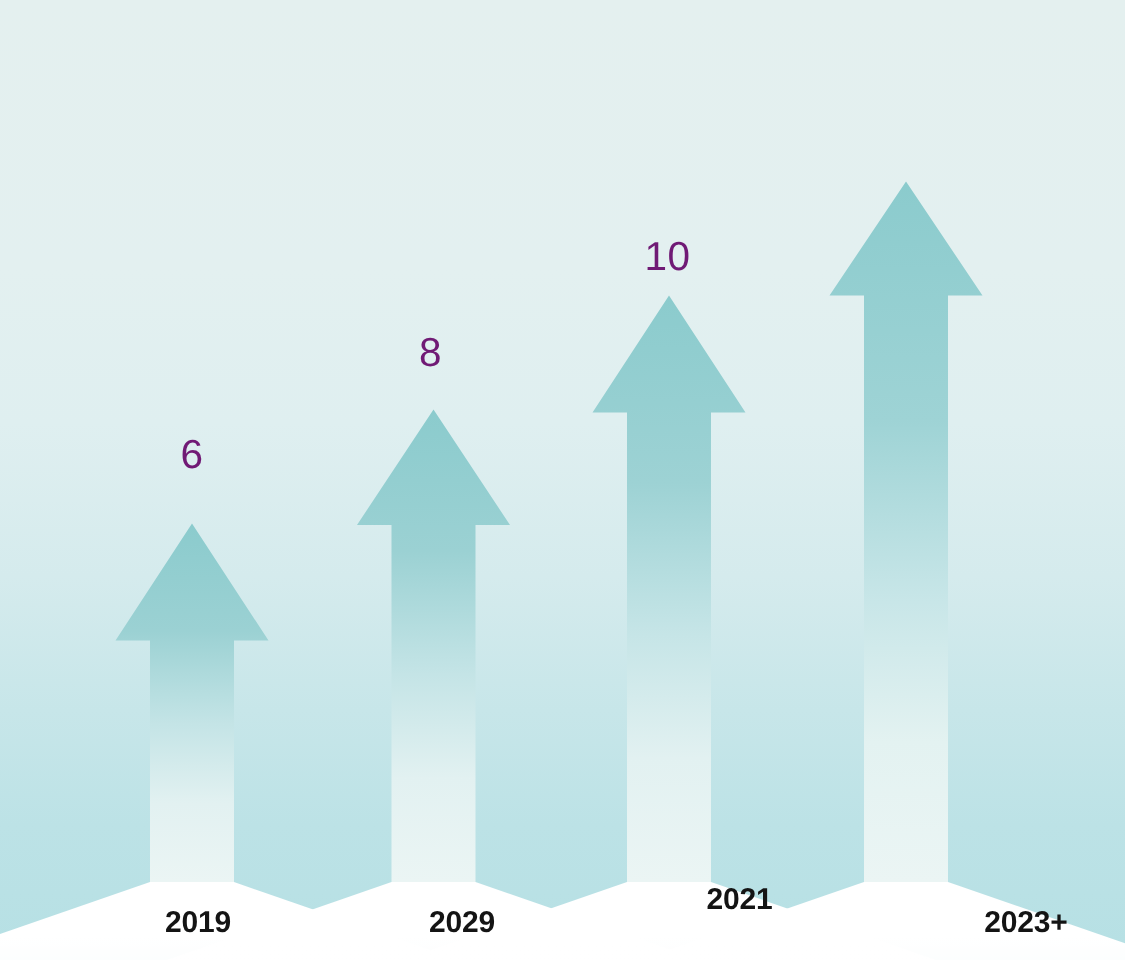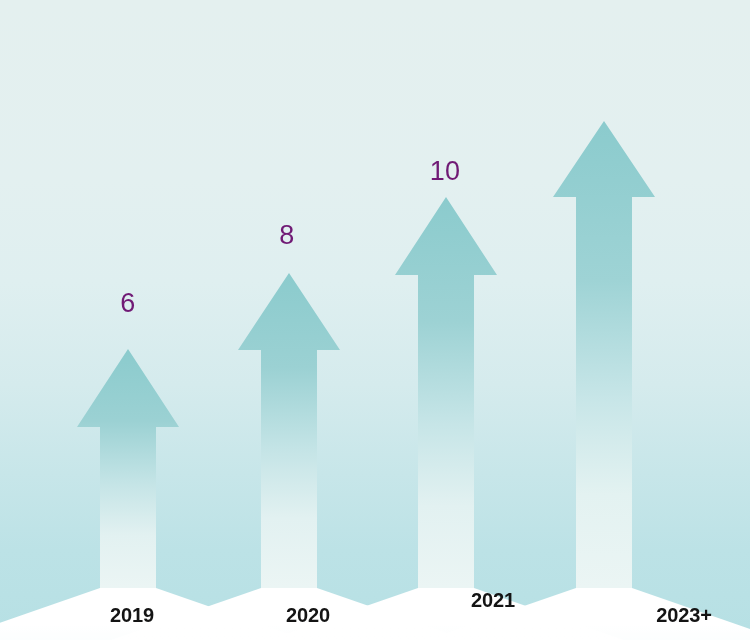--- a/index.html
+++ b/index.html
@@ -131,17 +131,17 @@
         <polygon points="418,588 474,588 624,640 268,640" fill="url(#grad-flare)"></polygon>
         <polygon points="576,588 632,588 782,640 426,640" fill="url(#grad-flare)"></polygon>
       </g>
   </svg>
 
   <div class="value-label" style="left:128px; top:290px;">6</div>
   <div class="value-label" style="left:287px; top:222px;">8</div>
   <div class="value-label" style="left:445px; top:158px;">10</div>
 
   <div class="axis-label" style="left:89px; top:605px;">2019</div>
-  <div class="axis-label" style="left:265px; top:605px;">2020</div>
+  <div class="axis-label" style="left:265px; top:605px;">2029</div>
   <div class="axis-label" style="left:450px; top:590px;">2021</div>
   <div class="axis-label" style="left:641px; top:605px;">2023+</div>
 
 </div>
 
 </body></html>

